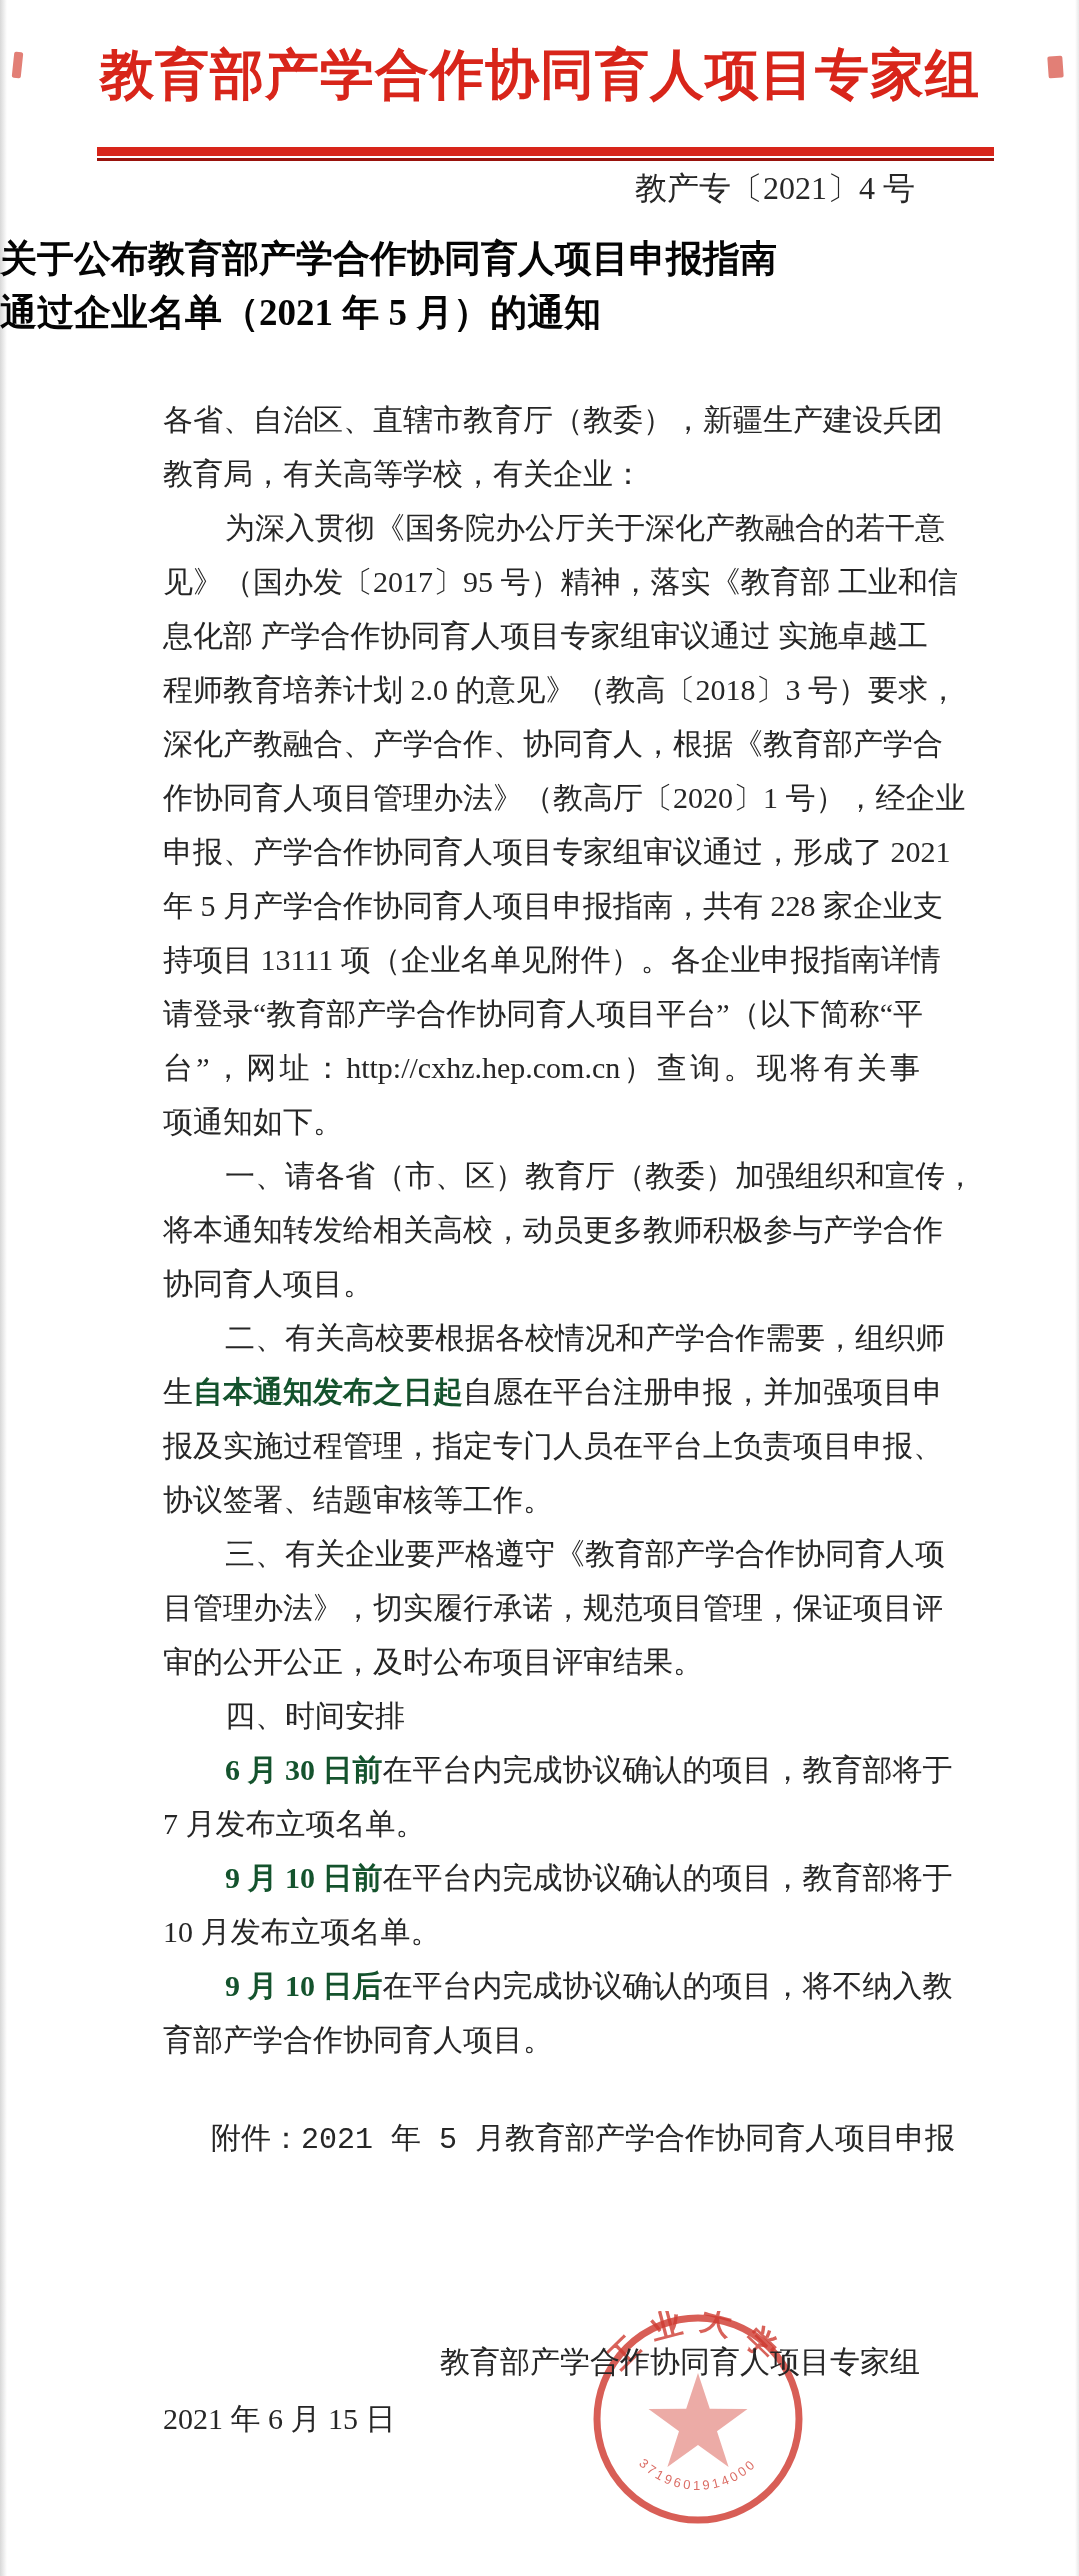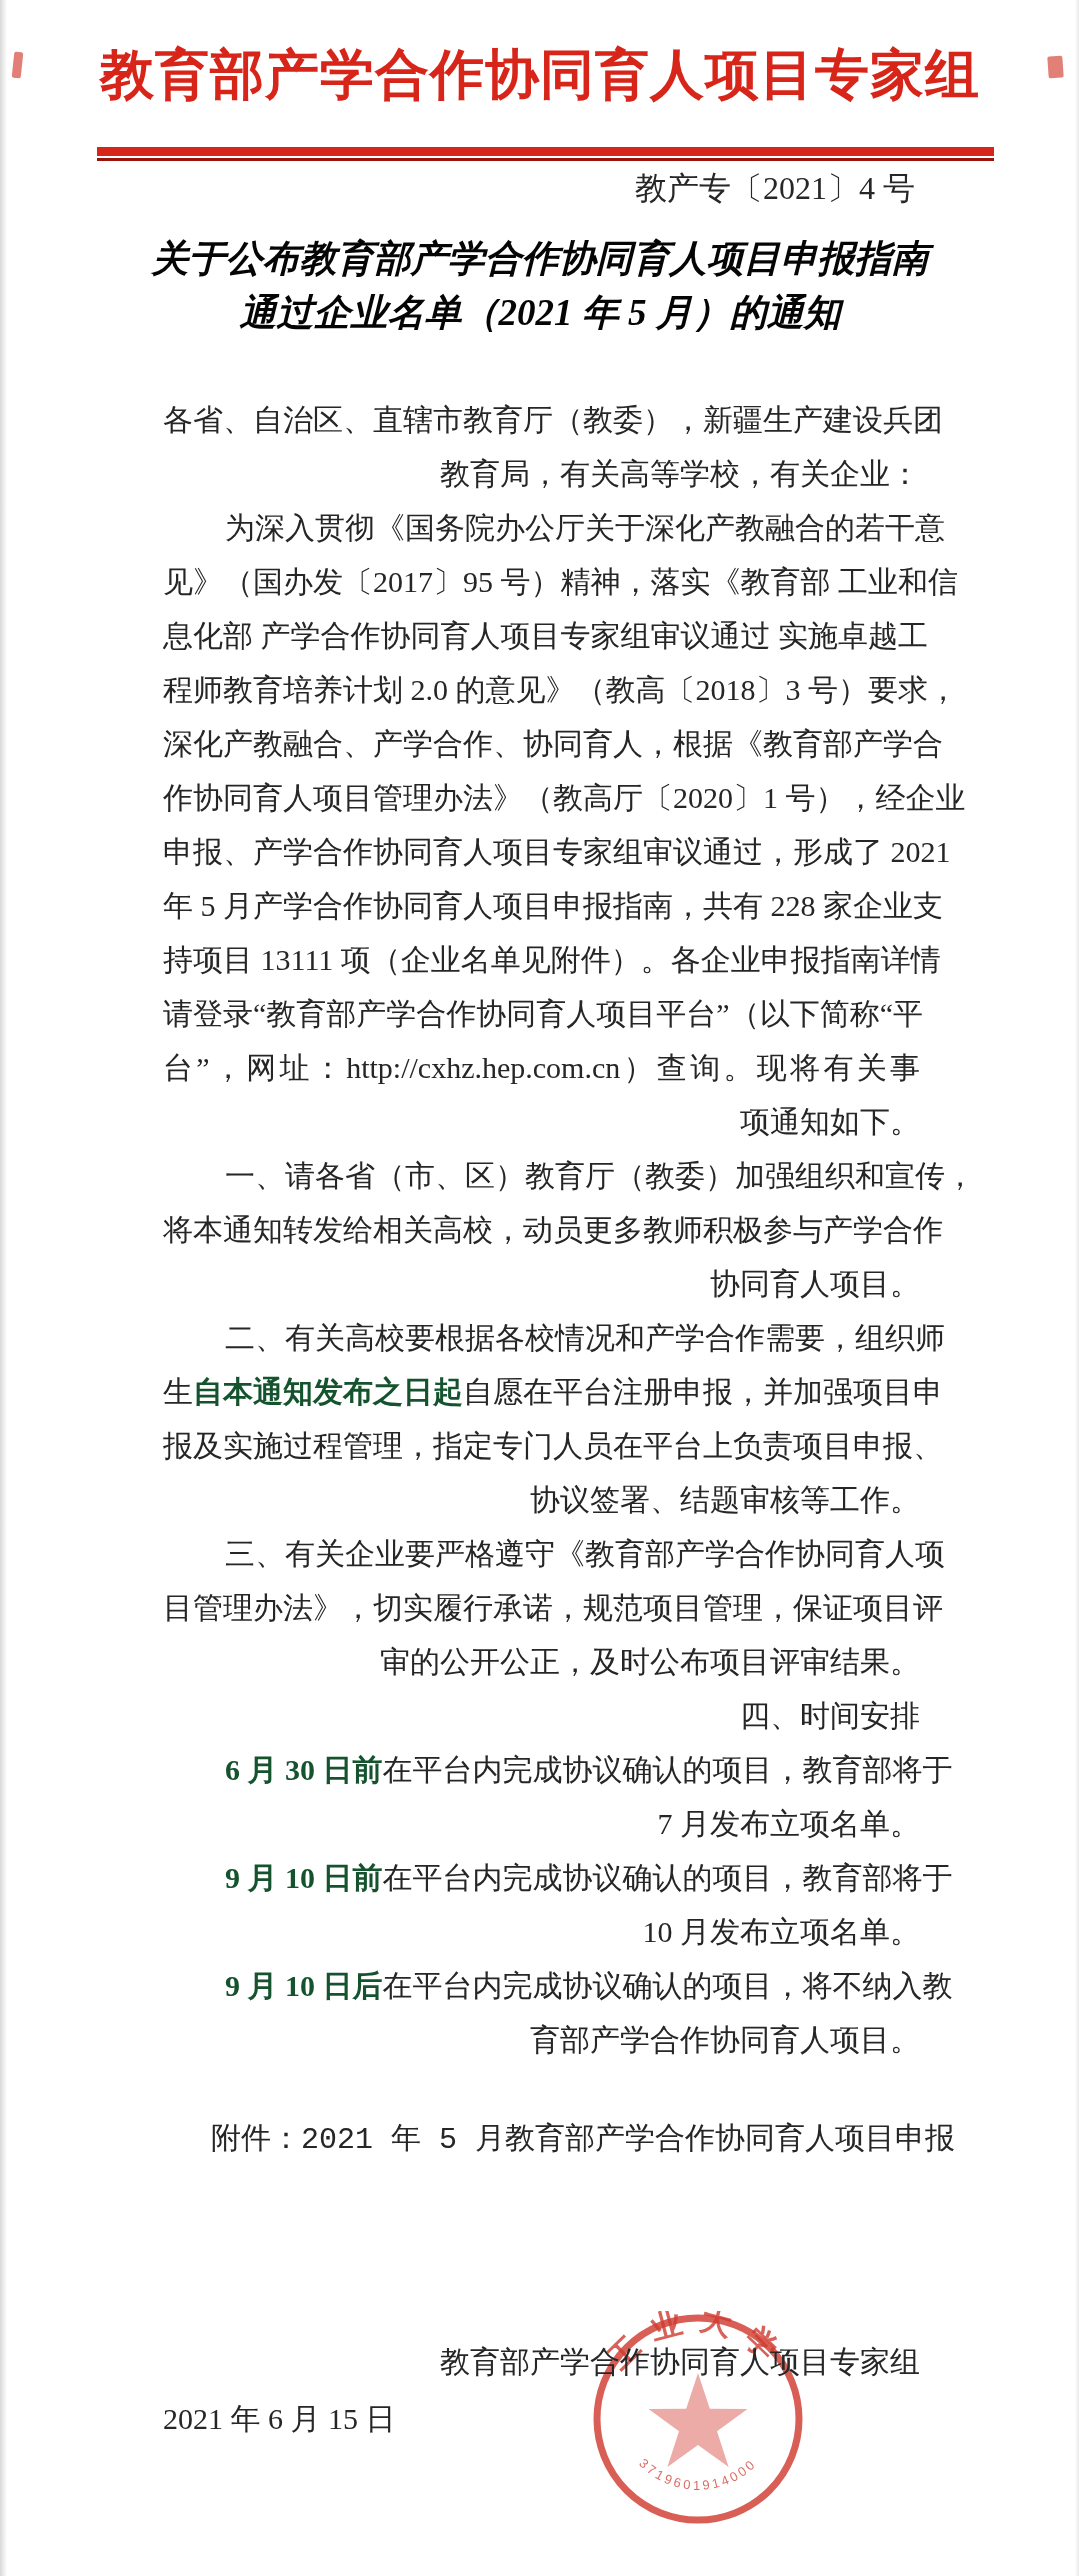--- a/index.html
+++ b/index.html
@@ -23,29 +23,29 @@
   }
   .red-rule{position:absolute;top:147px;left:97px;width:897px;}
   .red-rule .thick{height:9px;background:#d8251a;}
   .red-rule .thin{height:3px;background:#99130c;margin-top:2px;}
 
   .doc-number{
     position:absolute;top:168px;left:163px;width:752px;
     text-align:right;font-size:32px;line-height:40px;color:#272727;white-space:nowrap;
   }
   .doc-title{
-    position:absolute;top:232px;left:0;width:100%;text-align:center;
-    font-weight:700;color:#050505;font-size:37px;line-height:54px;font-style:italic;
+    position:absolute;top:232px;left:0;width:100%;text-align:left;
+    font-weight:700;color:#050505;font-size:37px;line-height:54px;
   }
 
   .body-block{
     position:absolute;top:393px;left:163px;width:757px;
     font-size:30px;color:#262626;
   }
-  .line{line-height:54px;white-space:nowrap;text-align:right;}
+  .line{line-height:54px;white-space:nowrap;text-align:left;}
   .line.fill{text-align:justify;text-align-last:justify;}
   .line.indent{padding-left:62px;}
   .line.att1{padding-left:48px;font-family:Liberation Mono, monospace;}
   .line.att2{padding-left:143px;}
   .blank{height:46px;}
   .b{font-weight:700;color:#14532d;}
 
   .sig-org{margin-top:168px;text-align:right;font-size:30px;line-height:54px;white-space:nowrap;position:relative;z-index:2;}
   .sig-date{margin-top:3px;text-align:left;padding-right:113px;font-size:30px;line-height:54px;white-space:nowrap;position:relative;z-index:2;}
 

